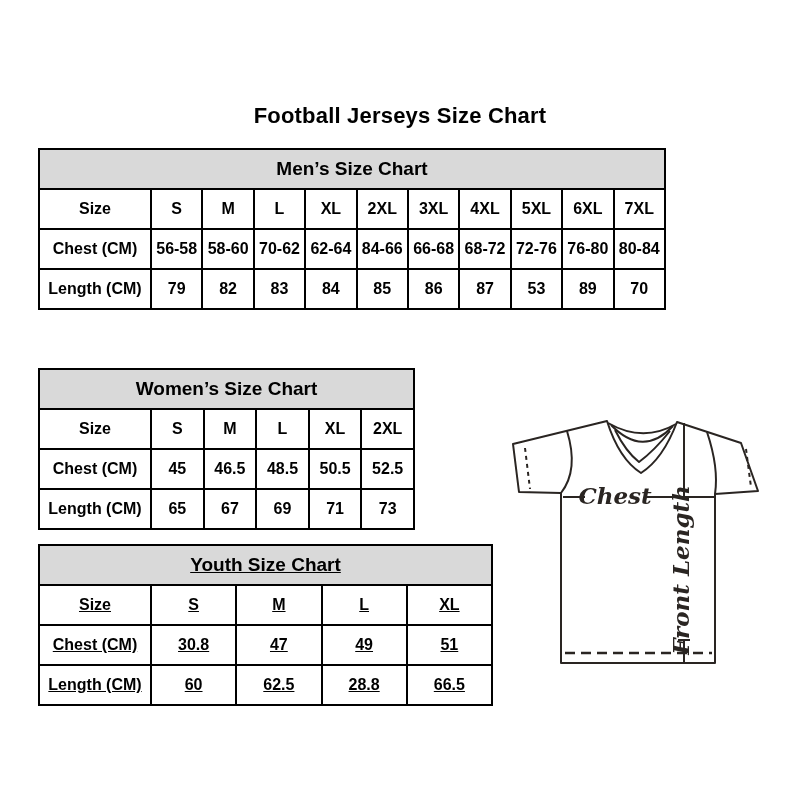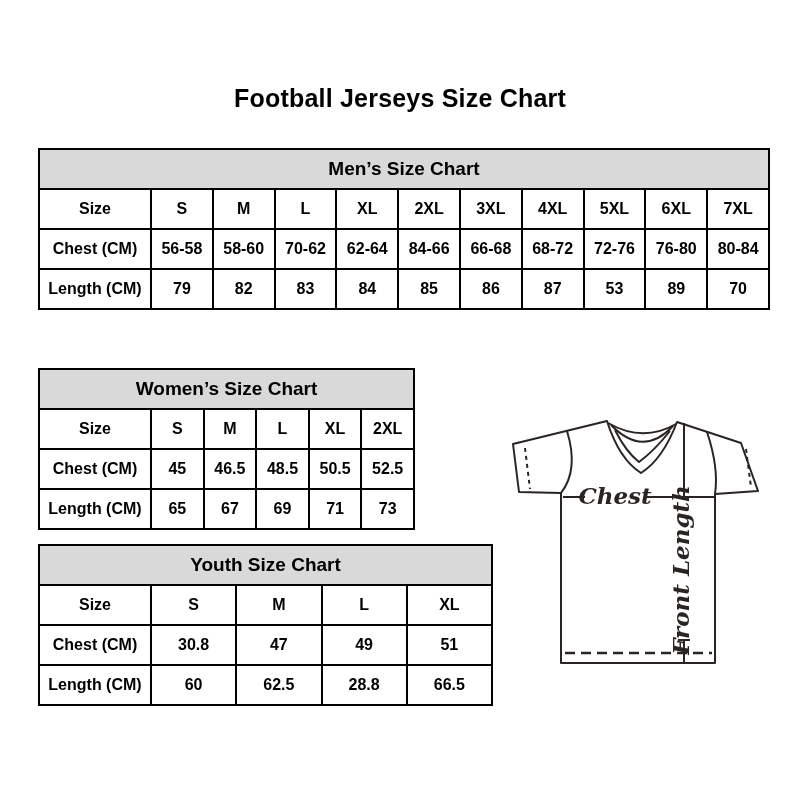--- a/index.html
+++ b/index.html
@@ -1,36 +1,36 @@
 <!DOCTYPE html>
 <html><head>
 <meta charset="utf-8">
 <style>
   html,body { margin:0; padding:0; background:#ffffff; }
   #canvas {
     position:relative; width:800px; height:800px; background:#ffffff;
     font-family:"Liberation Sans", sans-serif; color:#000;
   }
   #page-title {
-    position:absolute; top:84px; left:0; width:800px;
-    text-align:center; font-size:25px; font-weight:bold; letter-spacing:0.2px;
+    position:absolute; top:103px; left:0; width:800px;
+    text-align:center; font-size:22px; font-weight:bold; letter-spacing:0.2px;
   }
   table.size-table {
     position:absolute; border-collapse:collapse; table-layout:fixed;
     background:#ffffff;
   }
   table.size-table td {
     border:2px solid #000; text-align:center; vertical-align:middle;
     font-weight:bold; font-size:16px; padding:0; overflow:hidden;
   }
   table.size-table tr { height:40px; }
   table.size-table tr.tbl-header td { background:#d9d9d9; font-size:19px; }
-  #men-table   { left:38px; top:148px; width:732px; }
+  #men-table   { left:38px; top:148px; width:628px; }
   #women-table { left:38px; top:368px; width:377px; }
-  #youth-table { left:38px; top:544px; width:455px; }
+  #youth-table { left:38px; top:544px; width:455px;text-decoration:underline; }
   col.label-col { width:112px; }
   #jersey-diagram { position:absolute; left:505px; top:412px; }
   .jersey-text {
     font-family:"DejaVu Serif", serif; font-style:italic; font-weight:bold;
     fill:#2a2522;
   }
 </style>
 </head>
 <body>
 

